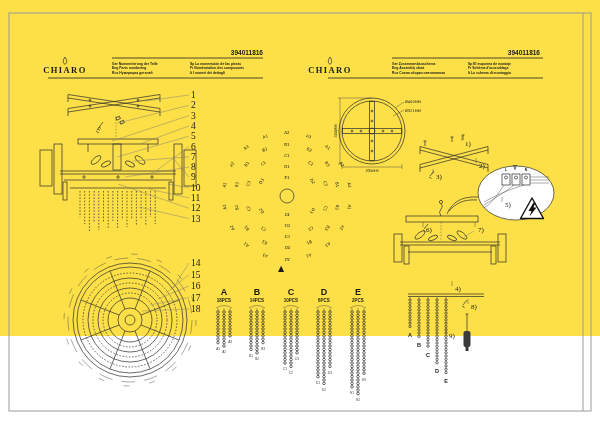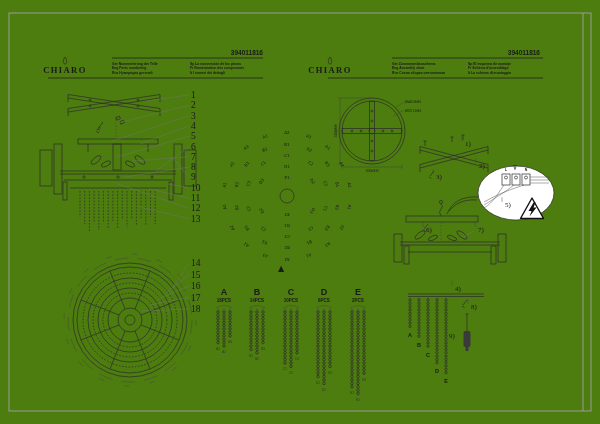--- a/index.html
+++ b/index.html
@@ -1,16 +1,16 @@
 <!DOCTYPE html>
 <html><head>
 <meta charset="utf-8">
 <style>
   html,body{margin:0;padding:0;background:#fff;width:600px;height:424px;overflow:hidden;}
-  #sheet{position:relative;width:600px;height:424px;background:#4d7c0f;font-family:"Liberation Sans",sans-serif;}
+  #sheet{position:relative;width:600px;height:336px;background:#fde047;font-family:"Liberation Sans",sans-serif;}
   svg text{fill:#1a1a1a;}
   .s{fill:none;stroke:#2b2b2b;stroke-width:0.7;}
   .sf{fill:#fff;stroke:#2b2b2b;stroke-width:0.7;}
   .thin{fill:none;stroke:#444;stroke-width:0.45;}
   .d{stroke-dasharray:1.6 1.6;}
   .ldr{fill:none;stroke:#777;stroke-width:0.45;}
   .border{fill:none;stroke:#9a9a9a;stroke-width:1;}
   .rule{stroke:#222;stroke-width:0.8;}
   .num{font-family:"Liberation Serif",serif;font-size:9.5px;}
   .step{font-family:"Liberation Serif",serif;font-size:7px;}

